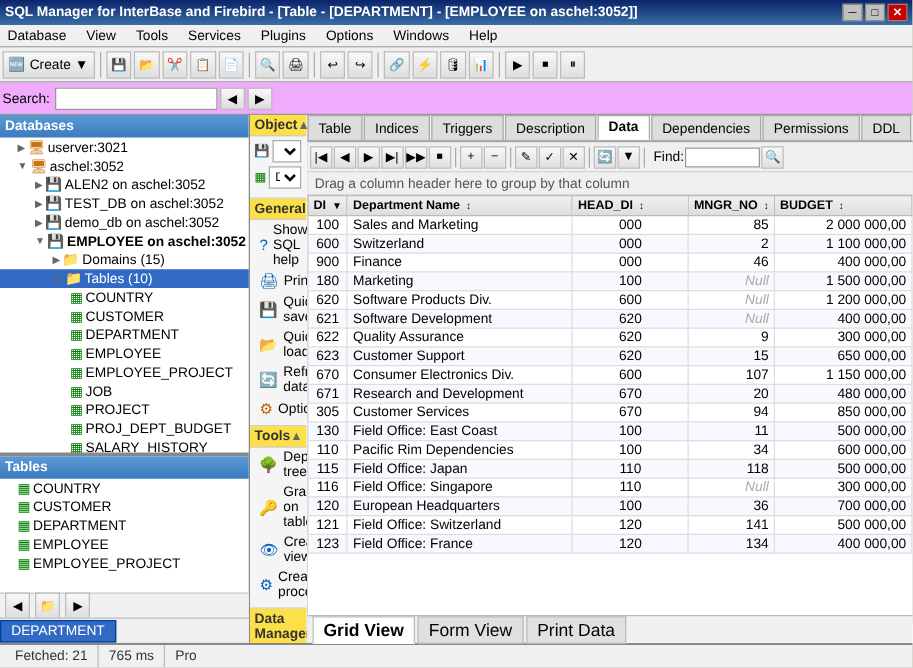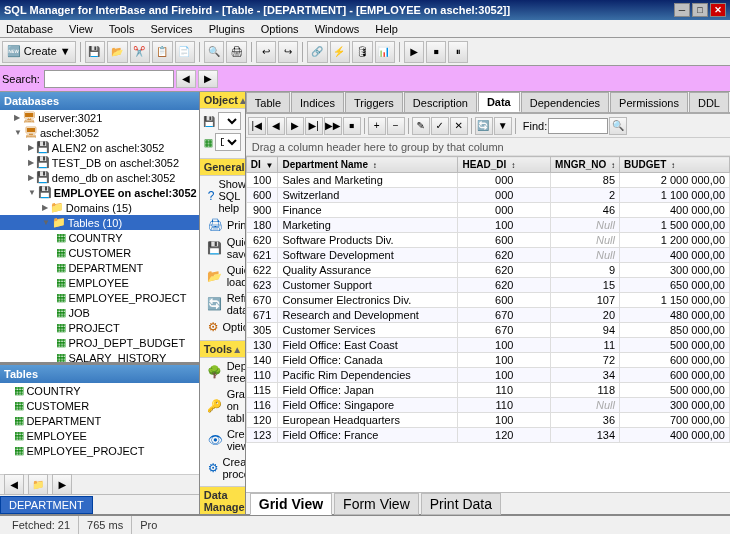--- a/index.html
+++ b/index.html
@@ -515,27 +515,20 @@
               <td style="text-align: right;">850 000,00</td>
             </tr>
             <tr>
               <td style="text-align: center;">130</td>
               <td>Field Office: East Coast</td>
               <td style="text-align: center;">100</td>
               <td style="text-align: right;">11</td>
               <td style="text-align: right;">500 000,00</td>
             </tr>
             <tr>
-              <td style="text-align: center;">140</td>
-              <td>Field Office: Canada</td>
-              <td style="text-align: center;">100</td>
-              <td style="text-align: right;">72</td>
-              <td style="text-align: right;">600 000,00</td>
-            </tr>
-            <tr>
               <td style="text-align: center;">110</td>
               <td>Pacific Rim Dependencies</td>
               <td style="text-align: center;">100</td>
               <td style="text-align: right;">34</td>
               <td style="text-align: right;">600 000,00</td>
             </tr>
             <tr>
               <td style="text-align: center;">115</td>
               <td>Field Office: Japan</td>
               <td style="text-align: center;">110</td>
@@ -550,20 +543,27 @@
               <td style="text-align: right;">300 000,00</td>
             </tr>
             <tr>
               <td style="text-align: center;">120</td>
               <td>European Headquarters</td>
               <td style="text-align: center;">100</td>
               <td style="text-align: right;">36</td>
               <td style="text-align: right;">700 000,00</td>
             </tr>
             <tr>
+              <td style="text-align: center;">121</td>
+              <td>Field Office: Switzerland</td>
+              <td style="text-align: center;">120</td>
+              <td style="text-align: right;">141</td>
+              <td style="text-align: right;">500 000,00</td>
+            </tr>
+            <tr>
               <td style="text-align: center;">123</td>
               <td>Field Office: France</td>
               <td style="text-align: center;">120</td>
               <td style="text-align: right;">134</td>
               <td style="text-align: right;">400 000,00</td>
             </tr>
           </tbody>
       </table>
     </div>
 

